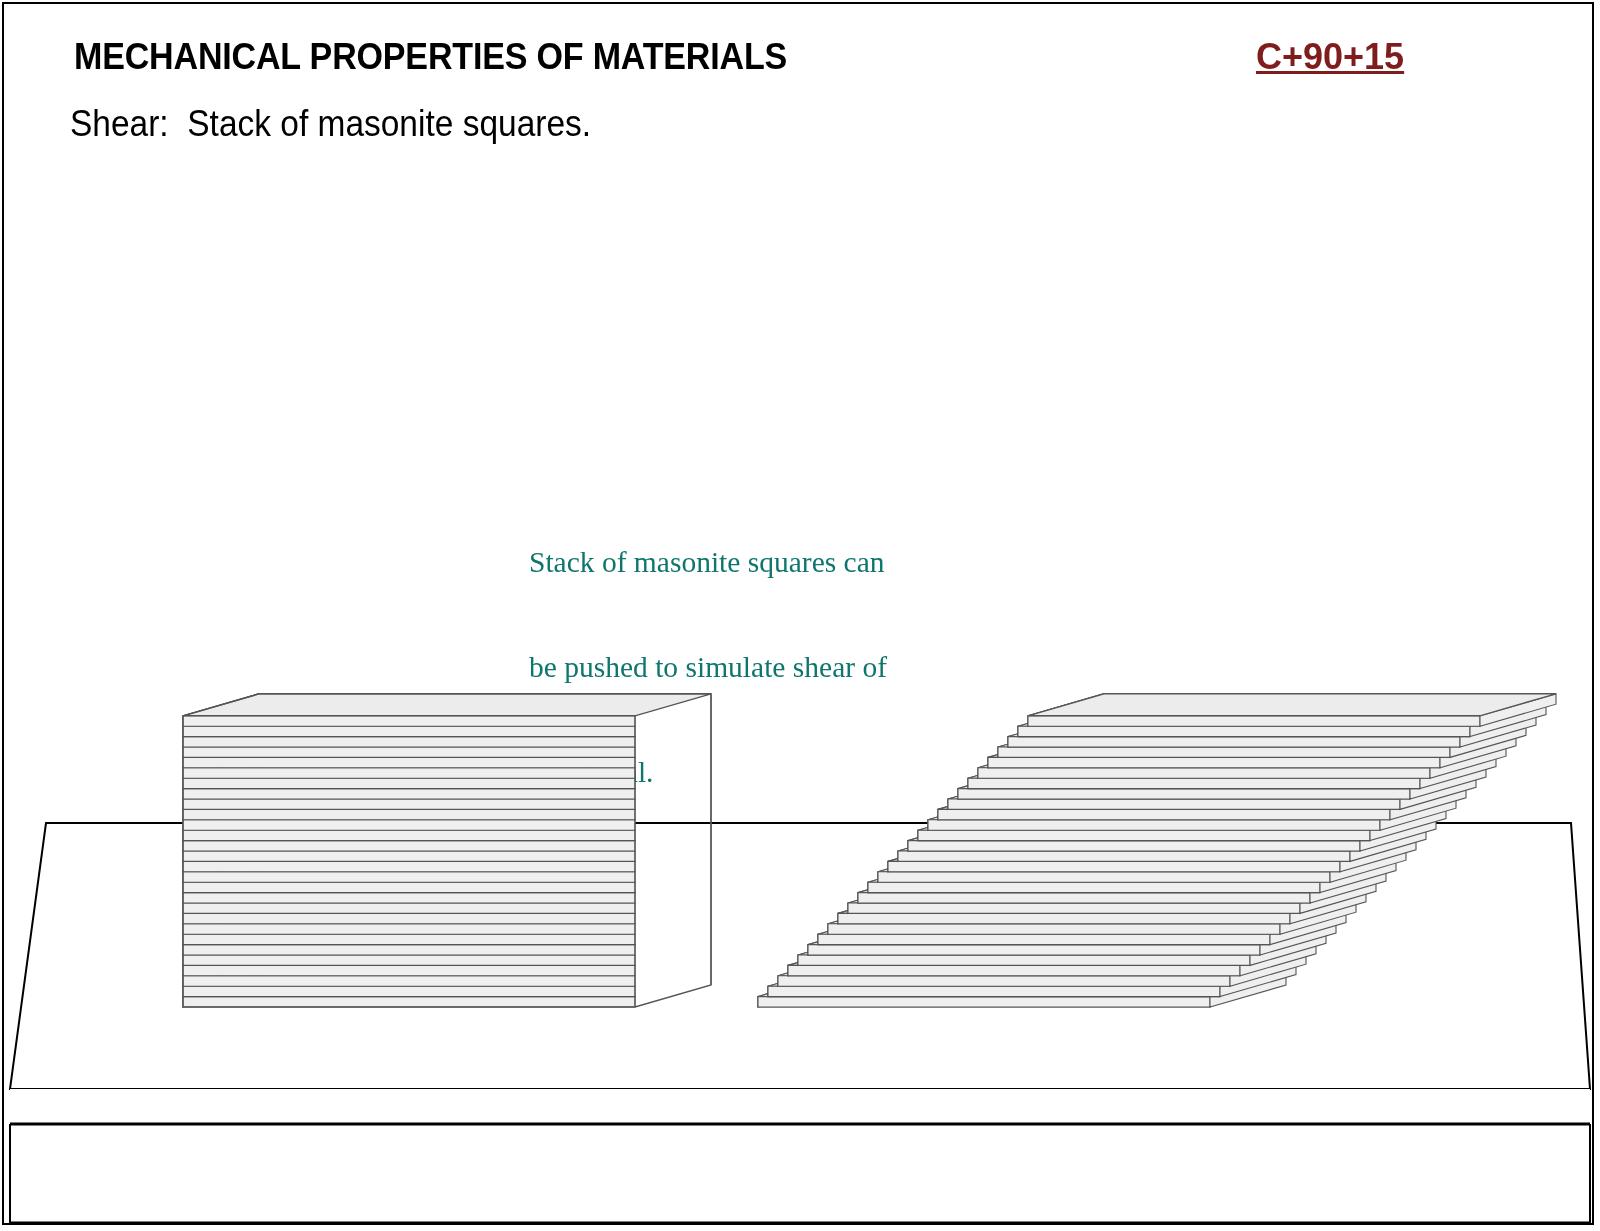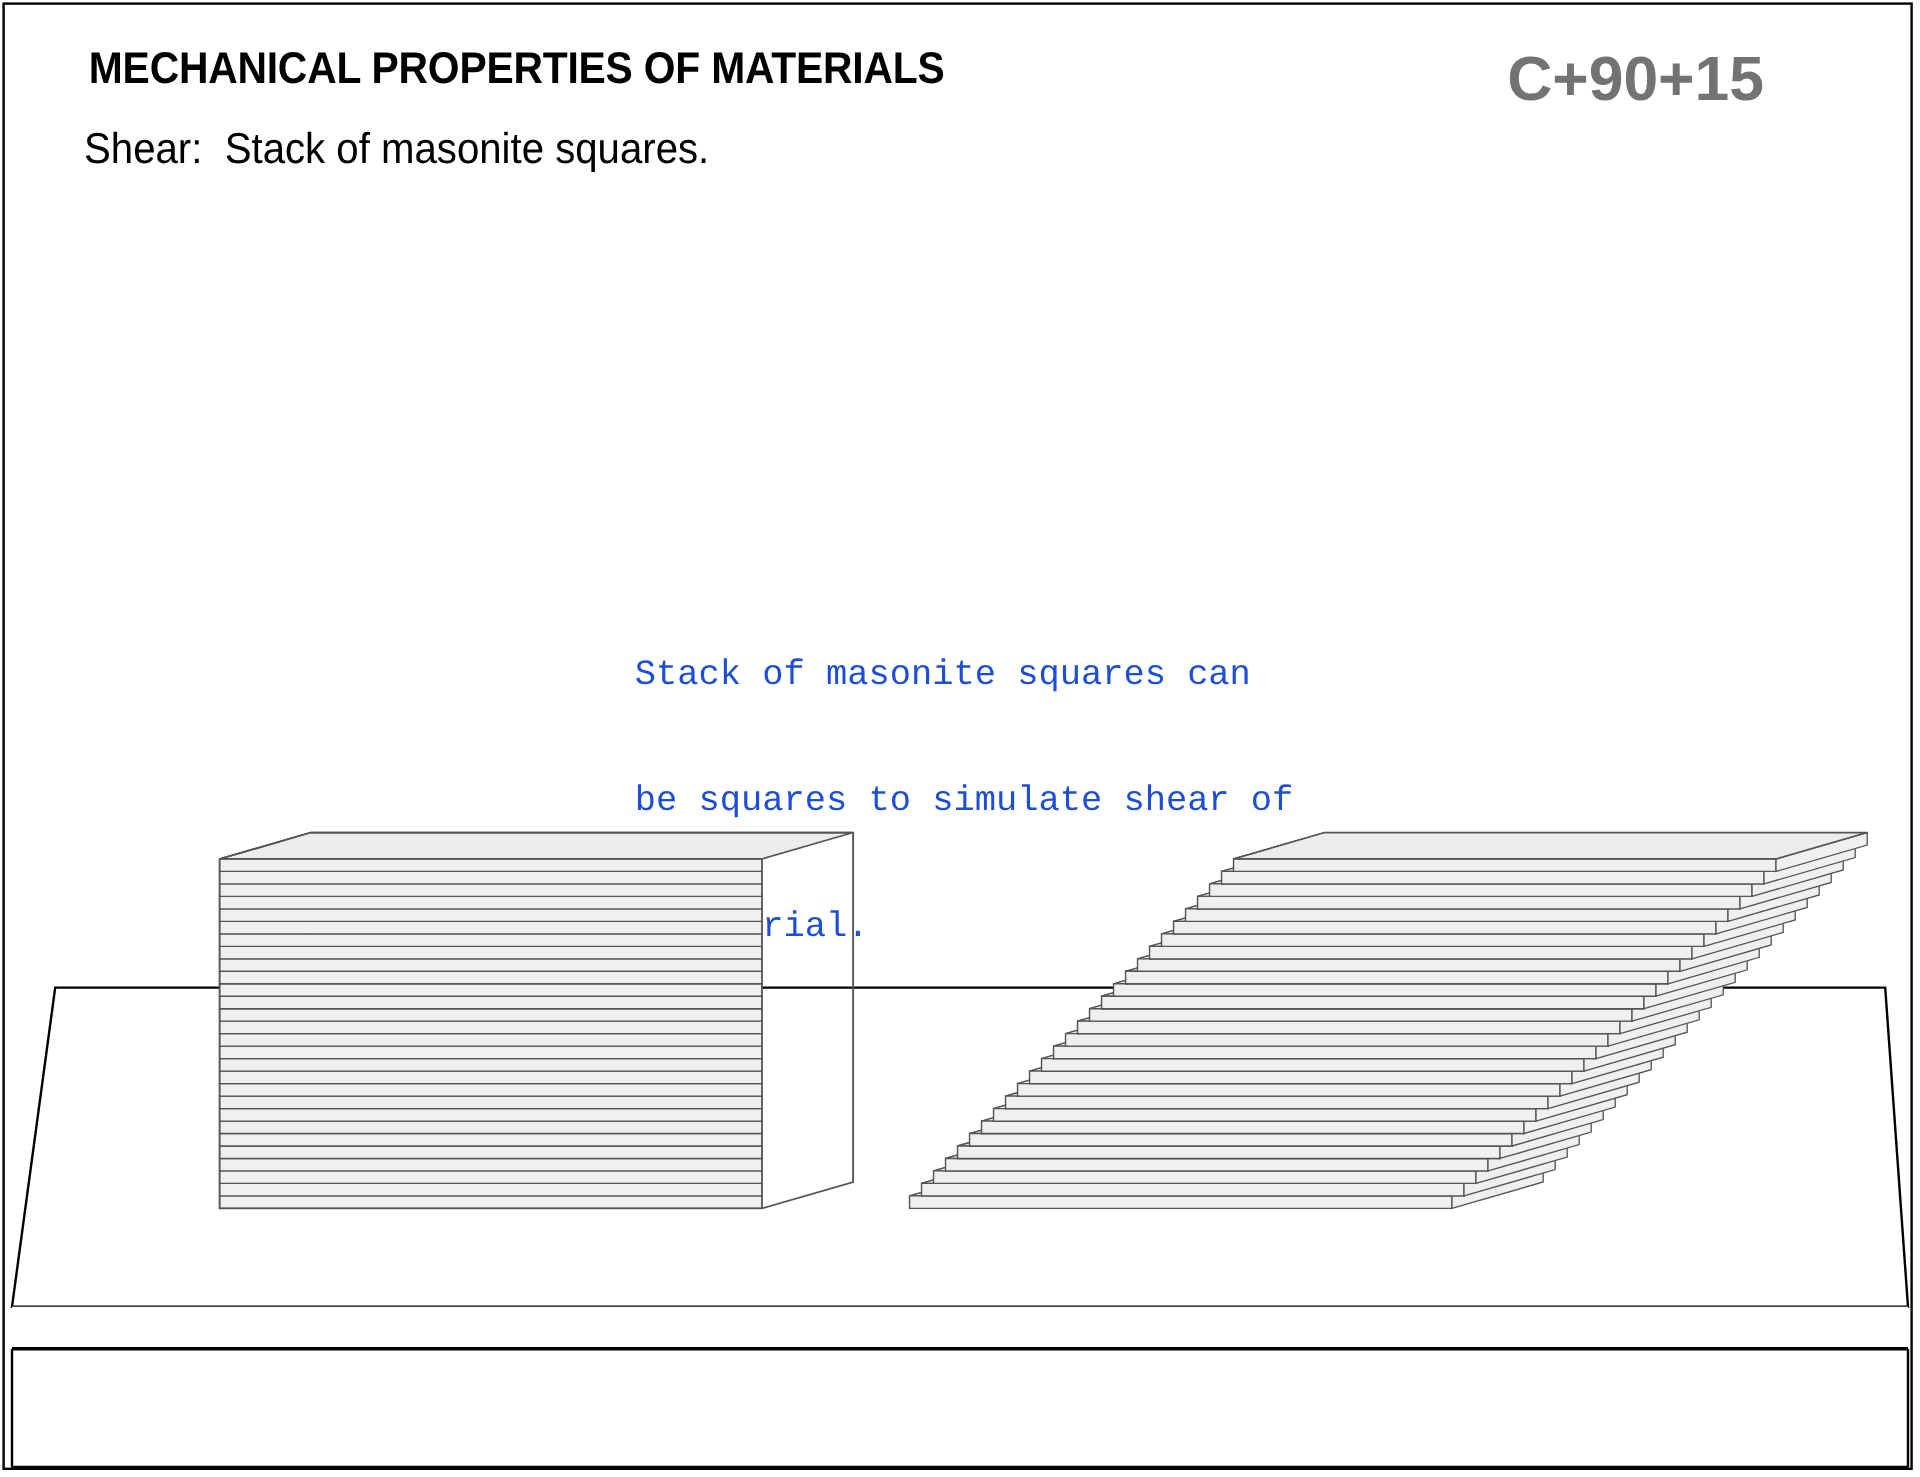--- a/index.html
+++ b/index.html
@@ -42,43 +42,44 @@
     white-space: pre;
     transform: scaleX(0.92);
     transform-origin: left center;
   }
   .code {
     position: absolute;
     left: 1256px;
     top: 36px;
     font-family: "Liberation Sans", sans-serif;
     font-weight: bold;
-    font-size: 52px;
-    color: #737373;
+    font-size: 36px;
+    color: #7f1d1d;
     white-space: pre;
+    text-decoration: underline;
   }
   .subtitle {
     position: absolute;
     left: 70px;
     top: 103px;
     font-family: "Liberation Sans Narrow", "Liberation Sans", sans-serif;
     font-size: 36px;
     color: #000000;
     white-space: pre;
     transform: scaleX(0.93);
     transform-origin: left center;
   }
   .caption {
     position: absolute;
     left: 529px;
     top: 475px;
-    font-family: Liberation Mono, monospace;
+    font-family: Liberation Serif, serif;
     font-size: 29.5px;
     line-height: 35px;
-    color: #1d4ed8;
+    color: #0f766e;
     white-space: pre;
   }
   .caption div { white-space: pre; }
   svg.scene {
     position: absolute;
     left: 0; top: 0;
     width: 1600px;
     height: 1231px;
     display: block;
   }
@@ -89,21 +90,21 @@
 <div id="page">
 
   <div class="frame"></div>
 
   <div class="title">MECHANICAL PROPERTIES OF MATERIALS</div>
   <div class="code">C+90+15</div>
   <div class="subtitle">Shear:  Stack of masonite squares.</div>
 
   <div class="caption">
     <div>Stack of masonite squares can</div>
-    <div>be squares to simulate shear of</div>
+    <div>be pushed to simulate shear of</div>
     <div>a material.</div>
   </div>
 
   <svg class="scene" viewBox="0 0 1600 1231">
     <g id="floor-group">
         <polygon points="46.00,823.00 1571.00,823.00 1590.00,1089.00 10.00,1089.00" fill="#ffffff" stroke="#000000" stroke-width="2" stroke-linejoin="miter"></polygon>
         <polygon points="10.00,1089.00 1590.00,1089.00 1590.00,1124.00 10.00,1124.00" fill="#ffffff" stroke="#000000" stroke-width="0" stroke-linejoin="miter"></polygon>
         <line x1="10" y1="1124" x2="1590" y2="1124" stroke="#000000" stroke-width="3"></line>
         <line x1="10" y1="1223" x2="1590" y2="1223" stroke="#000000" stroke-width="3"></line>
         <line x1="10" y1="1124" x2="10" y2="1223" stroke="#000000" stroke-width="2"></line>

